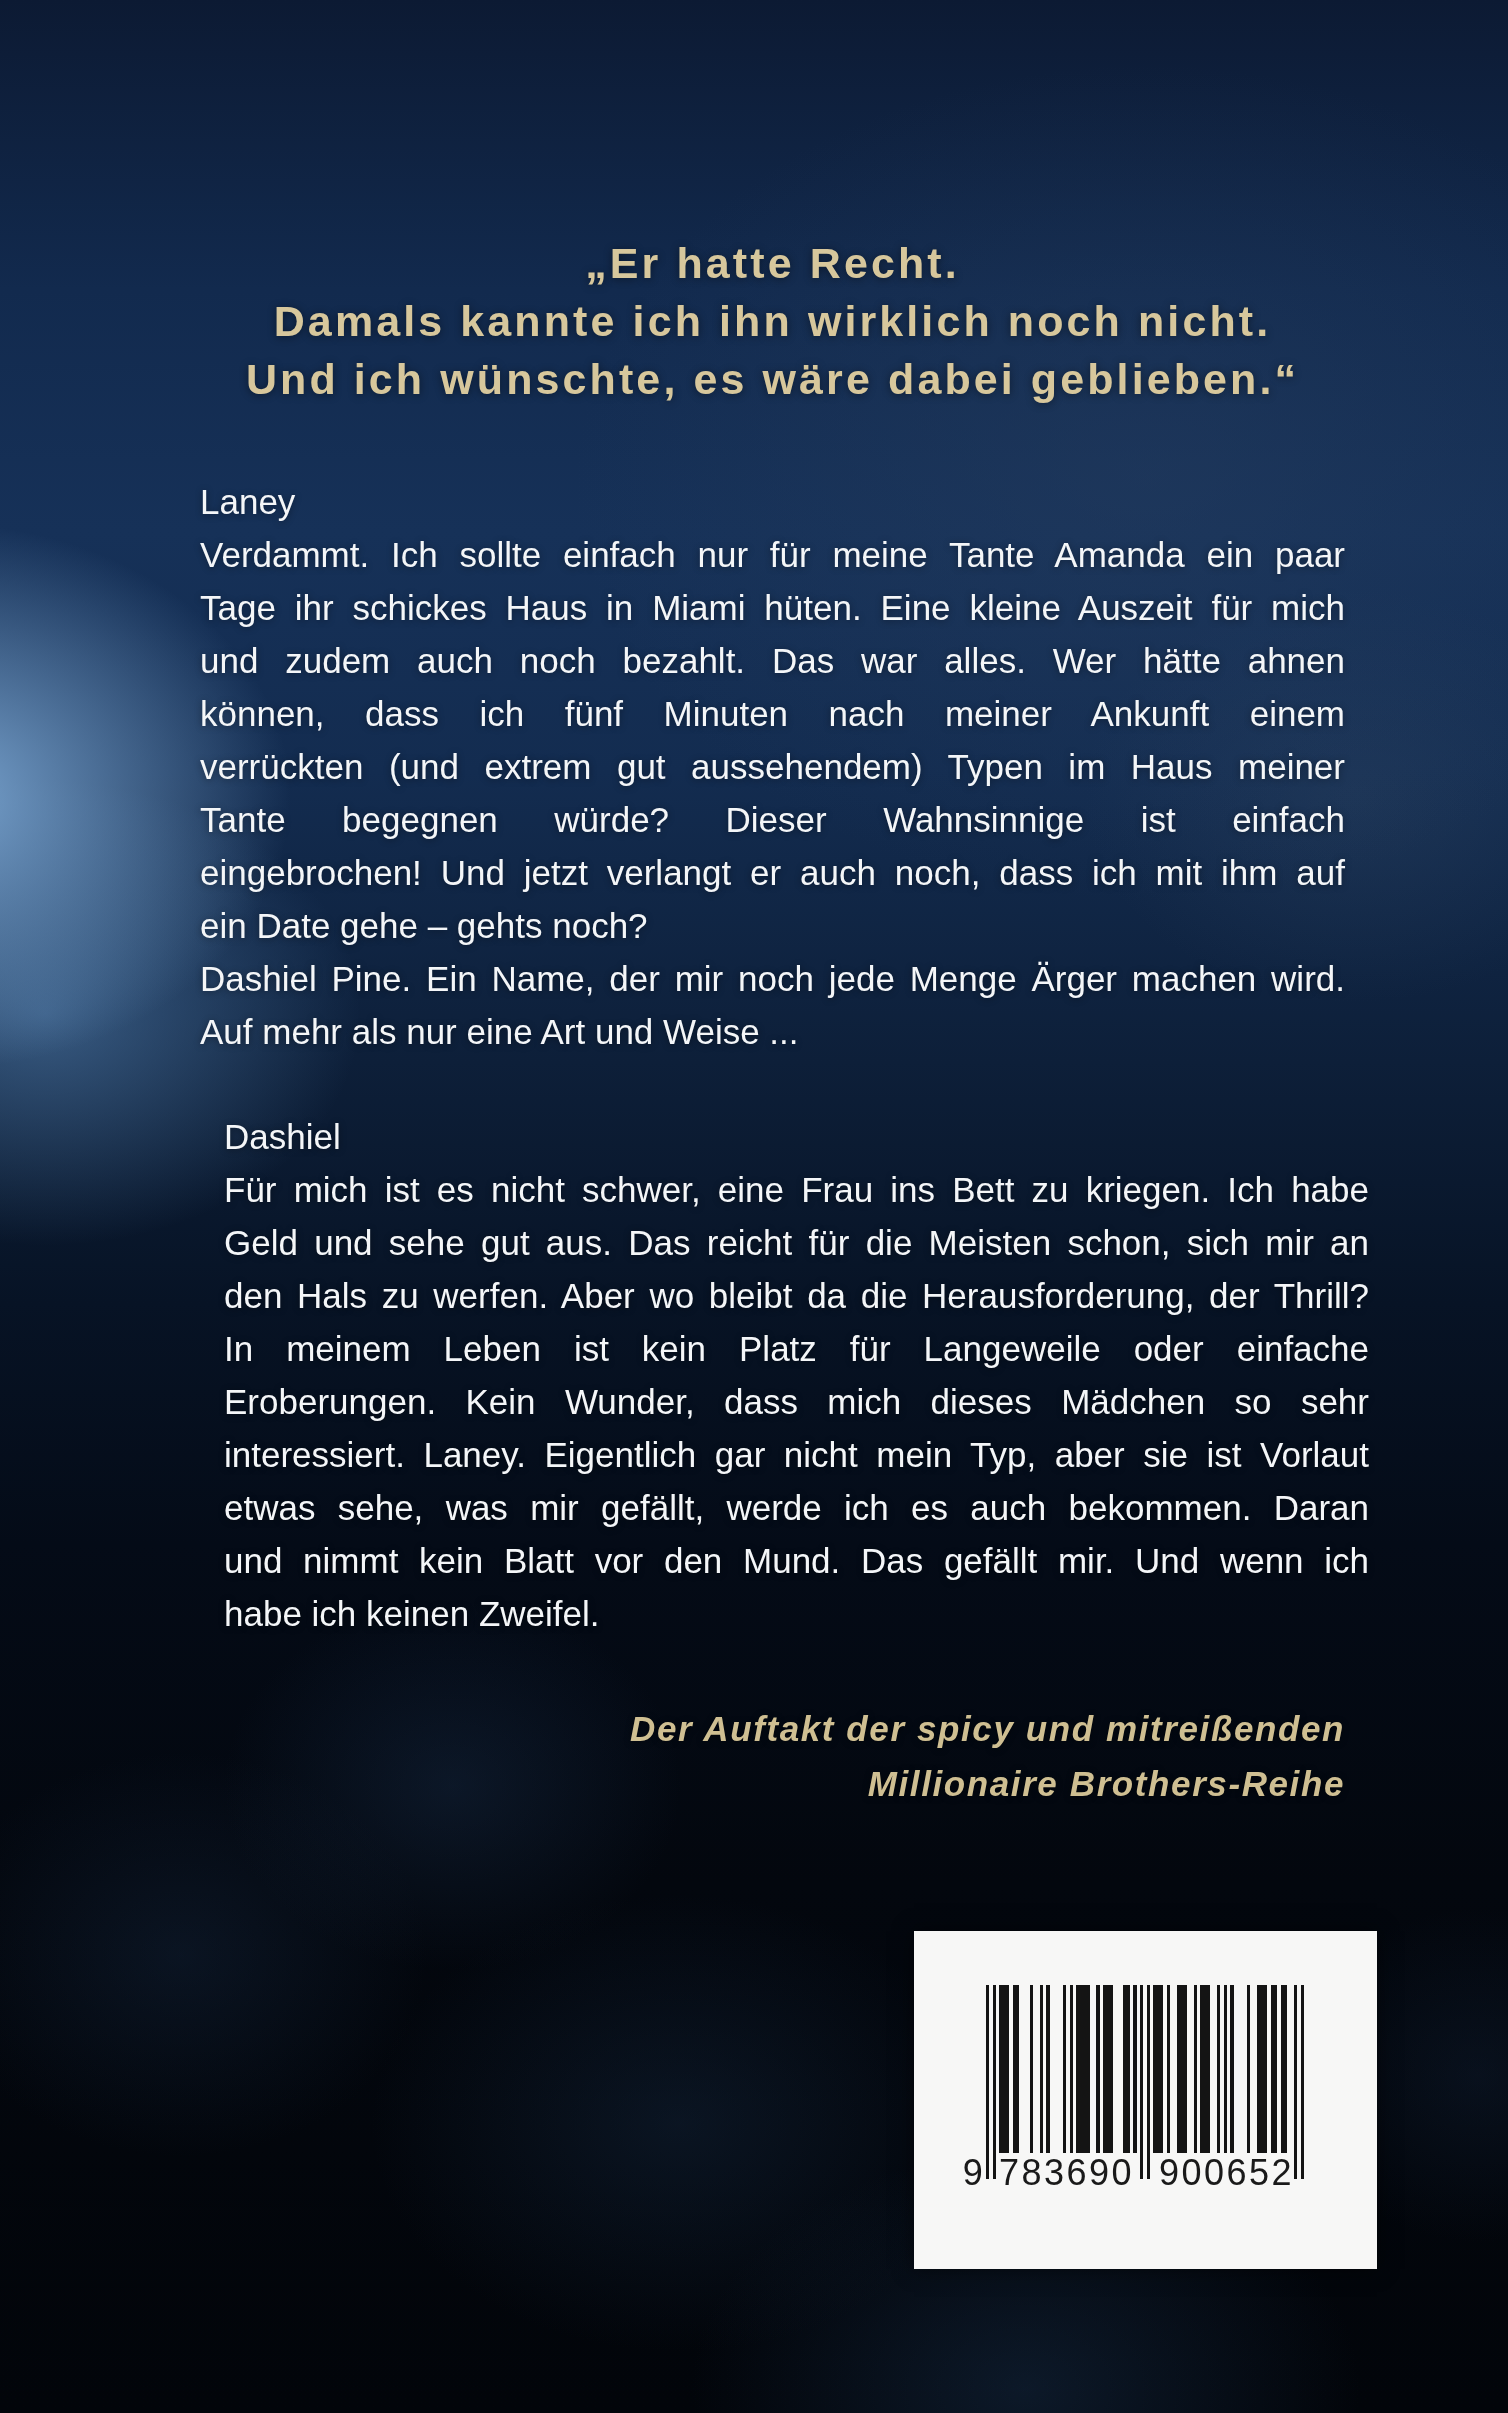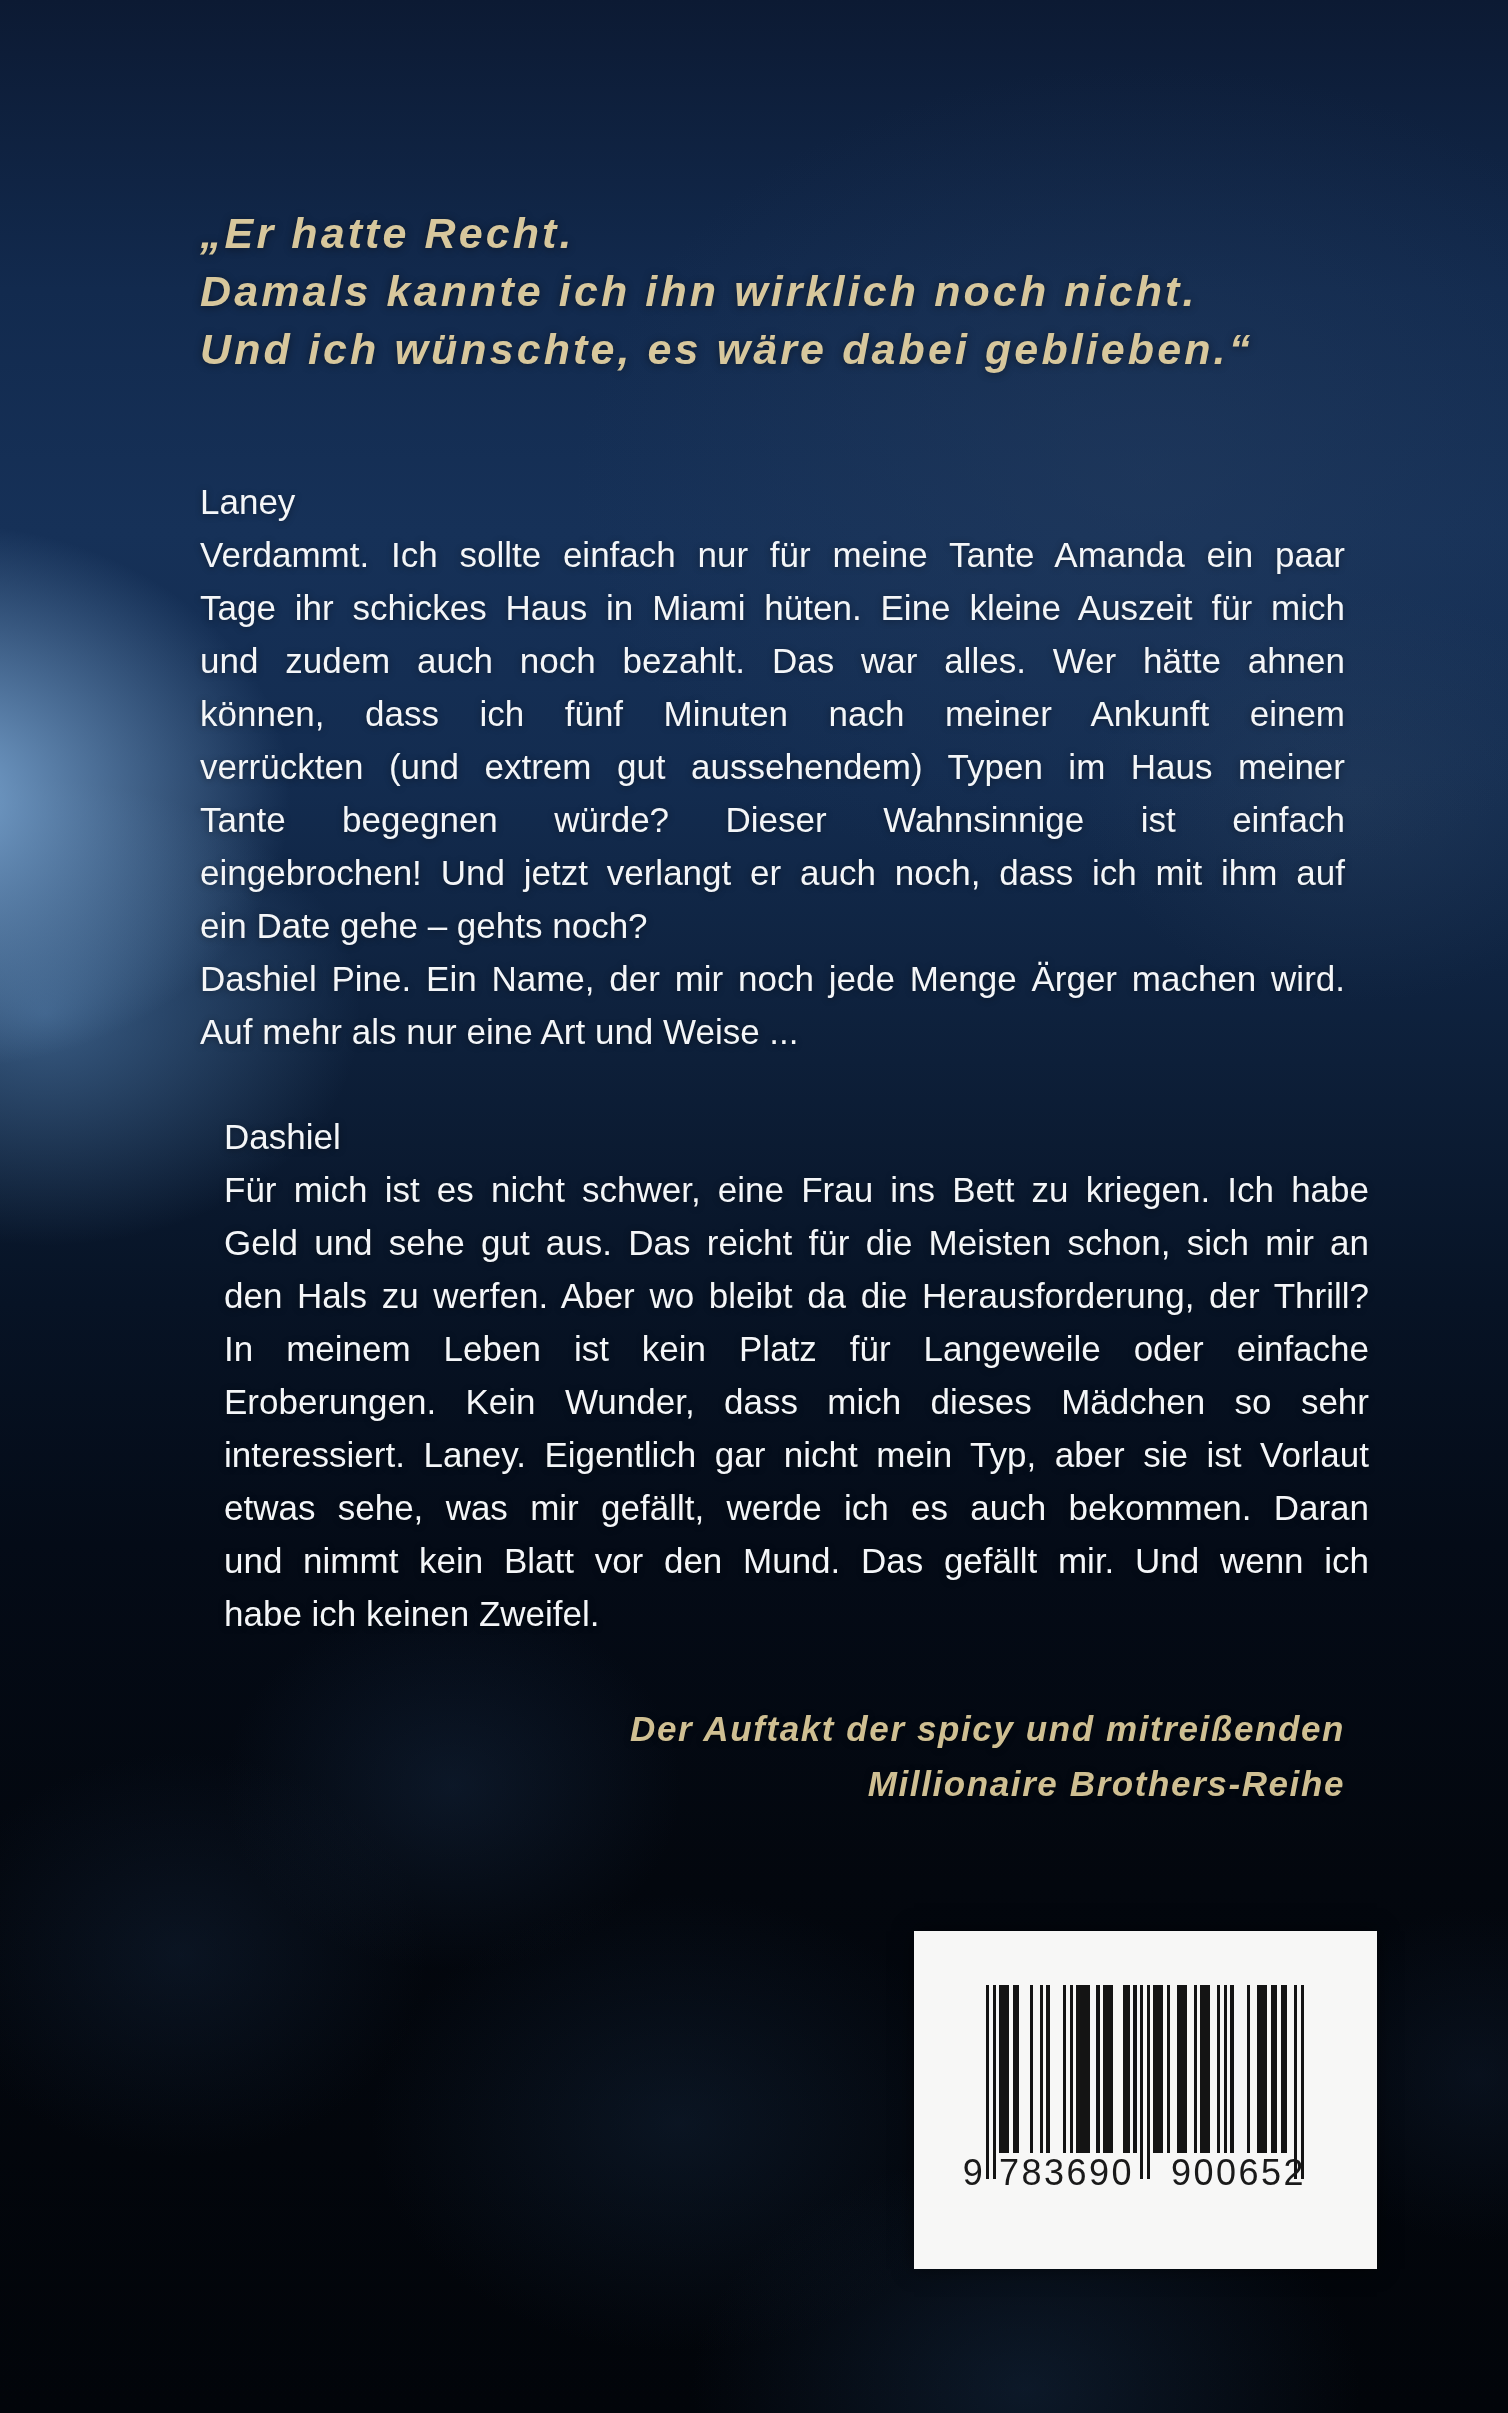--- a/index.html
+++ b/index.html
@@ -19,23 +19,22 @@
       radial-gradient(478px 339px at 68% 99%, rgba(32,62,98,0.35), rgba(32,62,98,0) 70%),
       radial-gradient(264px 239px at 98% 86%, rgba(26,48,78,0.25), rgba(26,48,78,0) 70%),
       linear-gradient(180deg,
         #0c1a33 0%, #122a4e 12%, #163158 22%, #132c50 32%,
         #0d1f39 44%, #071325 54%, #040b17 64%, #03070e 78%, #02050a 100%);
   }
 
   .col { position: absolute; left: 200px; width: 1145px; }
 
   .quote {
-    top: 204px;
-    text-align: left;
-    font-style: italic;
+    top: 234px;
+    text-align: center;
     font-weight: 700;
     font-size: 43px;
     line-height: 58px;
     letter-spacing: 3.1px;
     color: #d7c79c;
     text-shadow: 0 1.3px 8.8px rgba(0,0,0,0.45);
   }
 
   .section {
     font-size: 35px;
@@ -77,21 +76,21 @@
   .bc-num {
     position: absolute;
     top: 221px;
     font-size: 36px;
     font-weight: 400;
     letter-spacing: 2.5px;
     color: #1a1a1a;
   }
   #bc-first  { left: 11.3px;  width: 60px;  text-align: right;  }
   #bc-group1 { left: 85px; width: 141px; text-align: left; }
-  #bc-group2 { left: 254px; width: 141px; text-align: center; }
+  #bc-group2 { left: 242px; width: 141px; text-align: center; }
 </style>
 </head>
 <body>
 
 <div class="col quote">
   <div>„Er hatte Recht.</div>
   <div>Damals kannte ich ihn wirklich noch nicht.</div>
   <div>Und ich wünschte, es wäre dabei geblieben.“</div>
 </div>
 

